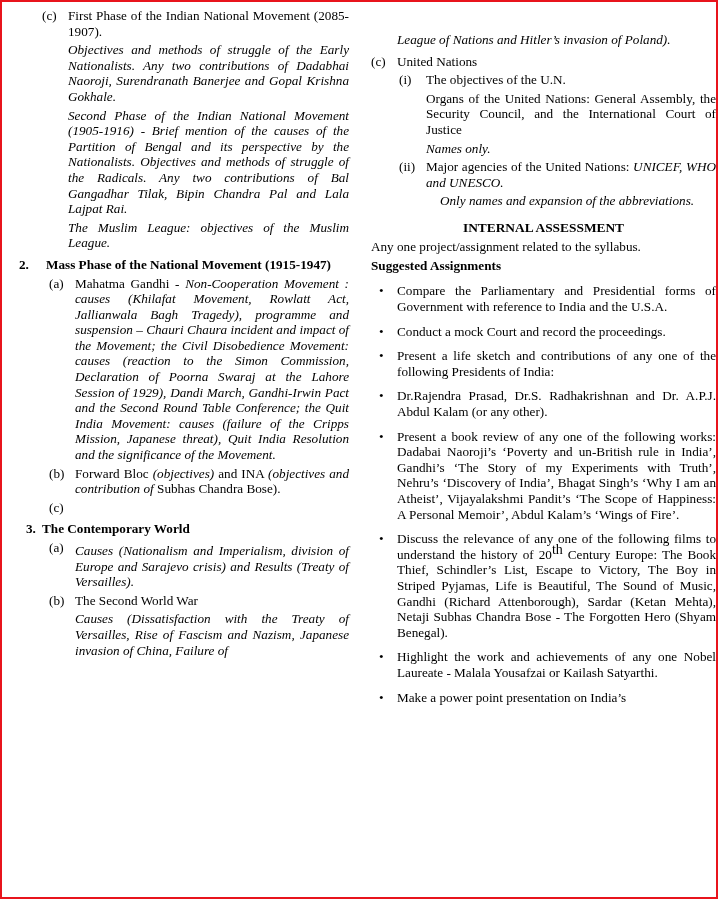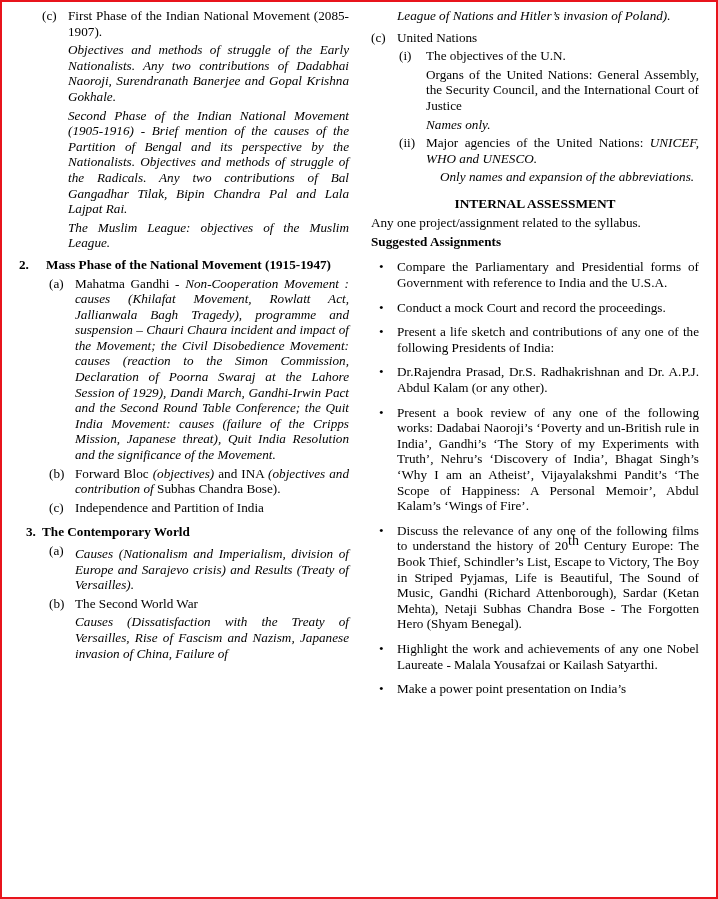--- a/index.html
+++ b/index.html
@@ -31,21 +31,21 @@
     display: flex;
     box-sizing: border-box;
     padding: 6px 0 0 0;
   }
   .column {
     box-sizing: border-box;
     width: 357px;
     padding: 0 8px 0 10px;
   }
   .col-left { padding-left: 14px; padding-right: 10px; }
-  .col-right { padding-left: 12px; padding-right: 17px; }
+  .col-right { padding-left: 12px; padding-right: 0; margin-top: 24px; }
 
   p {
     margin: 0;
     font-size: 13.2px;
     line-height: 15.6px;
     text-align: justify;
     text-justify: inter-word;
   }
   .it { font-style: italic; }
   .bd { font-weight: bold; }
@@ -175,21 +175,20 @@
         <div class="body">
           <p><span>Forward Bloc </span><span class="it">(objectives)</span><span> and INA </span><span class="it">(objectives and contribution of</span><span> Subhas Chandra Bose).</span></p>
         </div>
       </div>
 
       <div class="gap-sm"></div>
 
       <div class="row lvl-alpha">
         <div class="marker">(c)</div>
         <div class="body">
-          <p>Independence and Partition of India</p>
           <div class="gap-sm"></div>
         </div>
       </div>
 
       <div class="gap-md"></div>
 
       <div class="row lvl-num3">
         <div class="marker bd">3.</div>
         <div class="body">
           <p class="bd">The Contemporary World</p>

